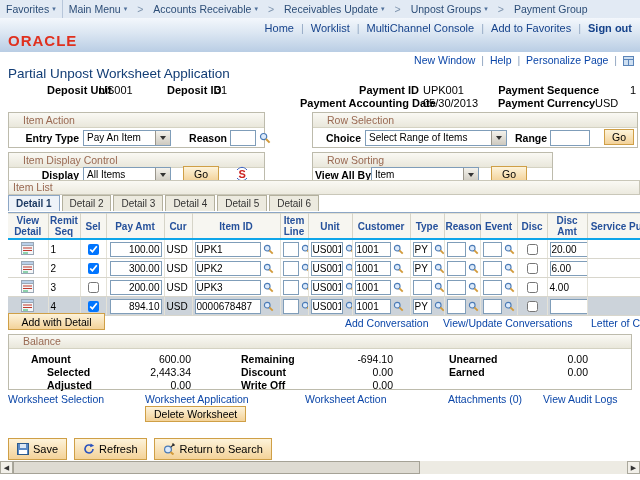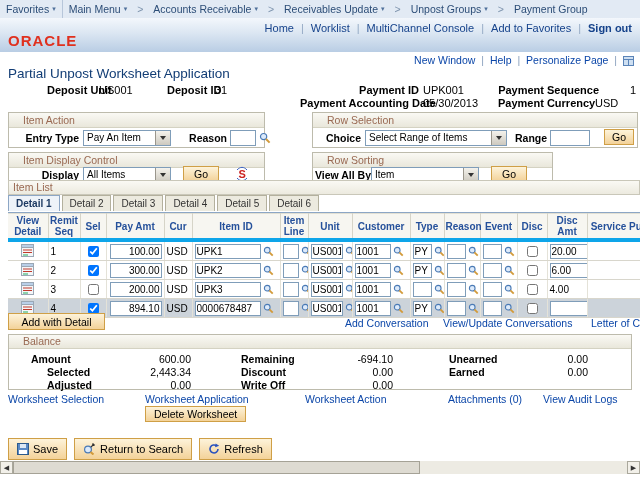--- a/index.html
+++ b/index.html
@@ -52,21 +52,21 @@
   
   #item-list{position:absolute;top:180px;left:8px;width:632px;height:130px;}
   #il-hd{height:13px;line-height:13px;background:linear-gradient(#faf9f4,#eceadf);
     border:1px solid #c9c7b9;color:#996952;font-size:10.5px;padding-left:4px;}
   #tabs{display:flex;align-items:flex-start;height:17px;border-bottom:1px solid #8ca6c5;}
   .tab{height:15px;line-height:15px;padding:0 7px;font-size:10px;margin-right:2px;
     border:1px solid #b3b09d;border-bottom:none;background:#eceadf;color:#333;}
   .tab.active{background:#eef3f9;border-color:#8ca6c5;font-weight:bold;color:#1d3a63;}
   #item-table{border-collapse:collapse;table-layout:fixed;width:647px;font-size:10px;}
   #item-table th{background:#f7f6f1;color:#26519b;font-size:10px;font-weight:bold;
-    border-right:1px solid #d6d4c8;border-bottom:4px solid #0ea5e9;border-top:1px solid #e2e0d4;
+    border-right:1px solid #d6d4c8;border-bottom:2px solid #0ea5e9;border-top:1px solid #e2e0d4;
     height:24px;padding:0 1px;text-align:center;vertical-align:middle;}
   #item-table td{height:18px;border-right:1px solid #e4e2d8;border-bottom:1px solid #d8d6cc;
     padding:0 2px;vertical-align:middle;text-align:left;white-space:nowrap;overflow:hidden;}
   #item-table tr.sel-row td{background:#ccd3da;}
   #item-table input[type=text]{height:13px;border:1px solid #7f9db9;font-size:10px;
     padding:0 1px;font-family:"Liberation Sans",sans-serif;box-sizing:content-box;}
   #item-table input[type=checkbox]{width:11px;height:11px;margin:0;vertical-align:middle;}
   .w-pay{width:48px;text-align:right;}
   .w-item{width:62px;}
   .w-line{width:12px;}
@@ -548,34 +548,34 @@
   <div id="toolbar">
     <button class="btn tb-btn">
       <svg width="12" height="12">
           <rect x="0.5" y="0.5" width="11" height="11" fill="#5a8ac6" stroke="#2c5a8c"></rect>
           <rect x="3" y="1" width="6" height="4" fill="#dce8f4"></rect>
           <rect x="2" y="7" width="8" height="4" fill="#fff"></rect>
         </svg>
       <span>Save</span>
     </button>
     <button class="btn tb-btn">
+      <svg width="12" height="12">
+          <path d="M10 6 A4 4 0 1 1 8.6 2.9" fill="none" stroke="#2a52be" stroke-width="1.6"></path>
+          <path d="M7.6 0.4 L11.2 2.8 L7.2 4.2 Z" fill="#2a52be"></path>
+        </svg>
+      <span>Refresh</span>
+    </button>
+    <button class="btn tb-btn">
       <svg width="13" height="12" viewBox="0 0 13 12">
           <circle cx="5" cy="6.5" r="3.4" fill="#dceafb" stroke="#4a7ab5" stroke-width="1.2"></circle>
           <line x1="7.5" y1="9" x2="10.5" y2="11.5" stroke="#d29a3a" stroke-width="2"></line>
           <path d="M8 4 L11 1 M11 1 L9 1 M11 1 L11 3" stroke="#333" stroke-width="1.1" fill="none"></path>
         </svg>
       <span>Return to Search</span>
     </button>
-    <button class="btn tb-btn">
-      <svg width="12" height="12">
-          <path d="M10 6 A4 4 0 1 1 8.6 2.9" fill="none" stroke="#2a52be" stroke-width="1.6"></path>
-          <path d="M7.6 0.4 L11.2 2.8 L7.2 4.2 Z" fill="#2a52be"></path>
-        </svg>
-      <span>Refresh</span>
-    </button>
   </div>
 
   <div id="hscroll">
     <div class="sb-arrow" style="left:0;">◀</div>
     <div id="sb-thumb"></div>
     <div class="sb-arrow" style="right:0;">▶</div>
   </div>
 
 </div>
 

